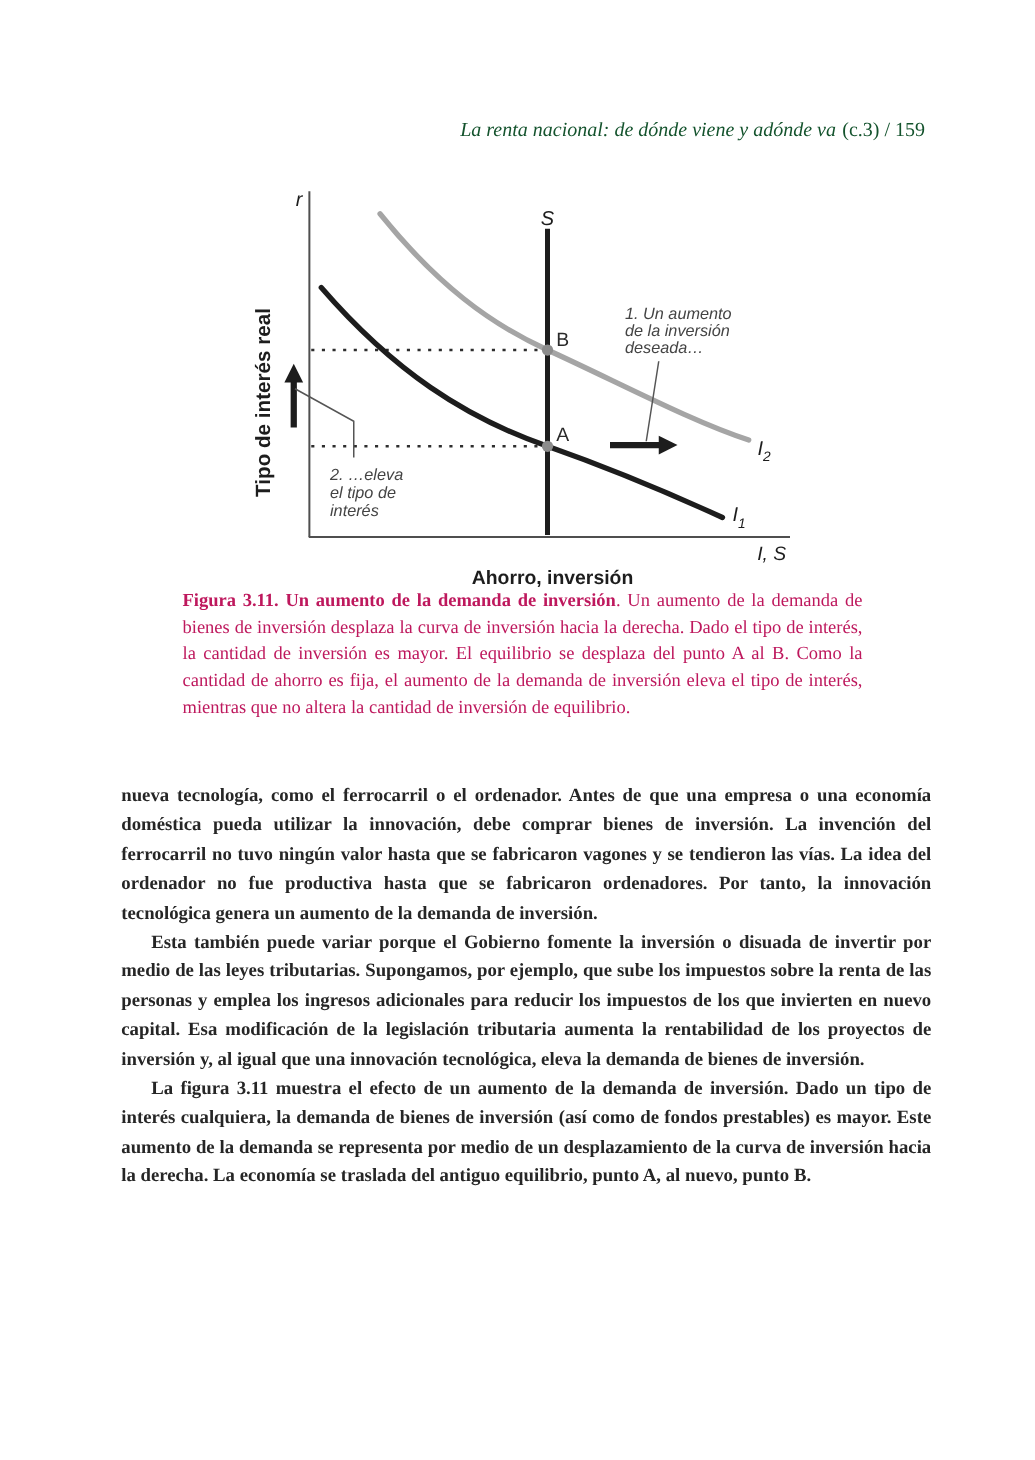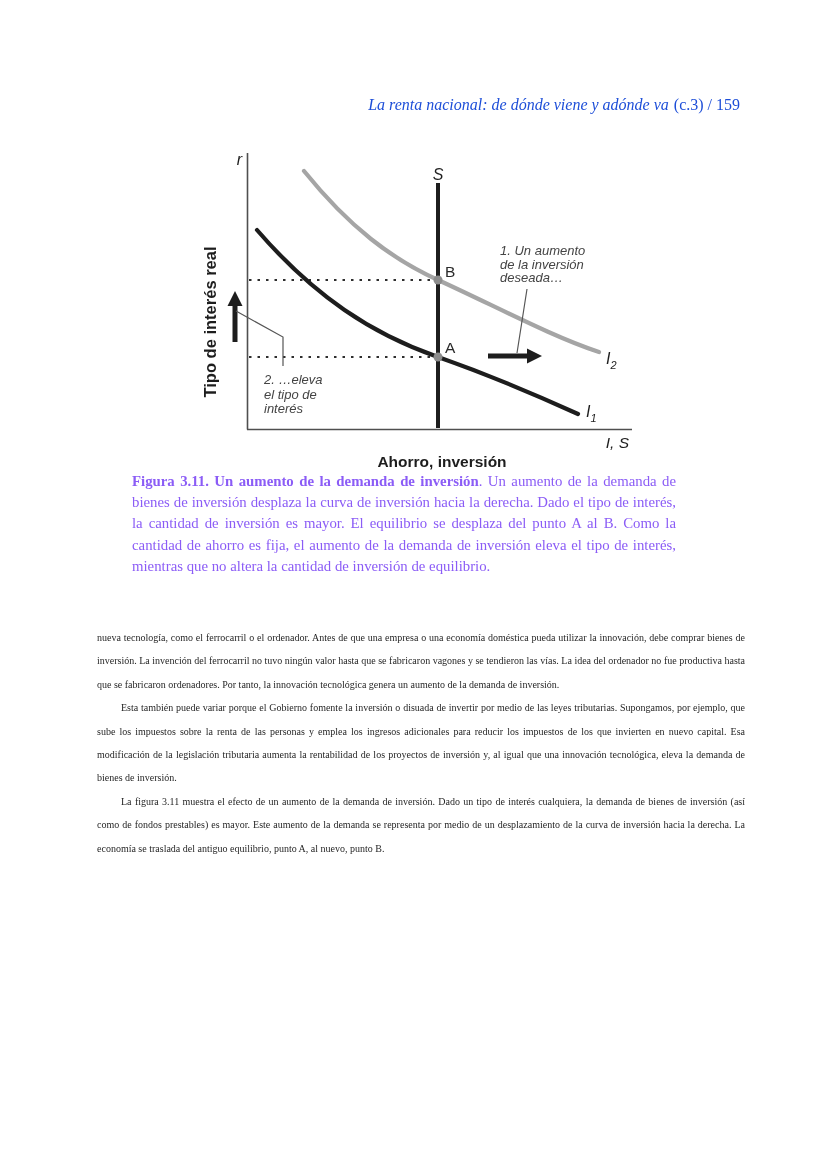--- a/index.html
+++ b/index.html
@@ -7,39 +7,40 @@
     position:relative;
     width:828px;height:1168px;
     background:#ffffff;
     overflow:hidden;
     font-family:"Liberation Serif","DejaVu Serif",serif;
     color:#262626;
   }
   
   .running-head{
     position:absolute;top:96px;right:88px;
-    font-size:16px;color:#1d4ed8;
+    font-size:16px;color:#14532d;
     display:flex;gap:5px;align-items:baseline;white-space:nowrap;
   }
   .running-head .it{font-style:italic;}
   
   .figure-chart{position:absolute;left:0;top:0;width:828px;height:500px;}
   .chart-sans{font-family:"Liberation Sans","DejaVu Sans",sans-serif;}
   
   .caption{
-    position:absolute;left:132px;top:471px;width:544px;
+    position:absolute;left:146px;top:471px;width:544px;
     font-size:14.8px;line-height:21.2px;text-align:justify;
-    color:#8b5cf6;margin:0;
+    color:#be185d;margin:0;
   }
   .caption b{font-weight:bold;}
   
   .body-text{
     position:absolute;left:97px;top:626px;width:648px;
-    font-size:10px;line-height:23.4px;text-align:justify;
+    font-size:15px;line-height:23.4px;text-align:justify;
     color:#262626;
+    font-weight:bold;
   }
   .body-text p{margin:0;padding:0;}
   .body-text p.ind{text-indent:24px;}
 </style>
 </head>
 <body>
 
 <div class="page">
 
   <div class="running-head">

